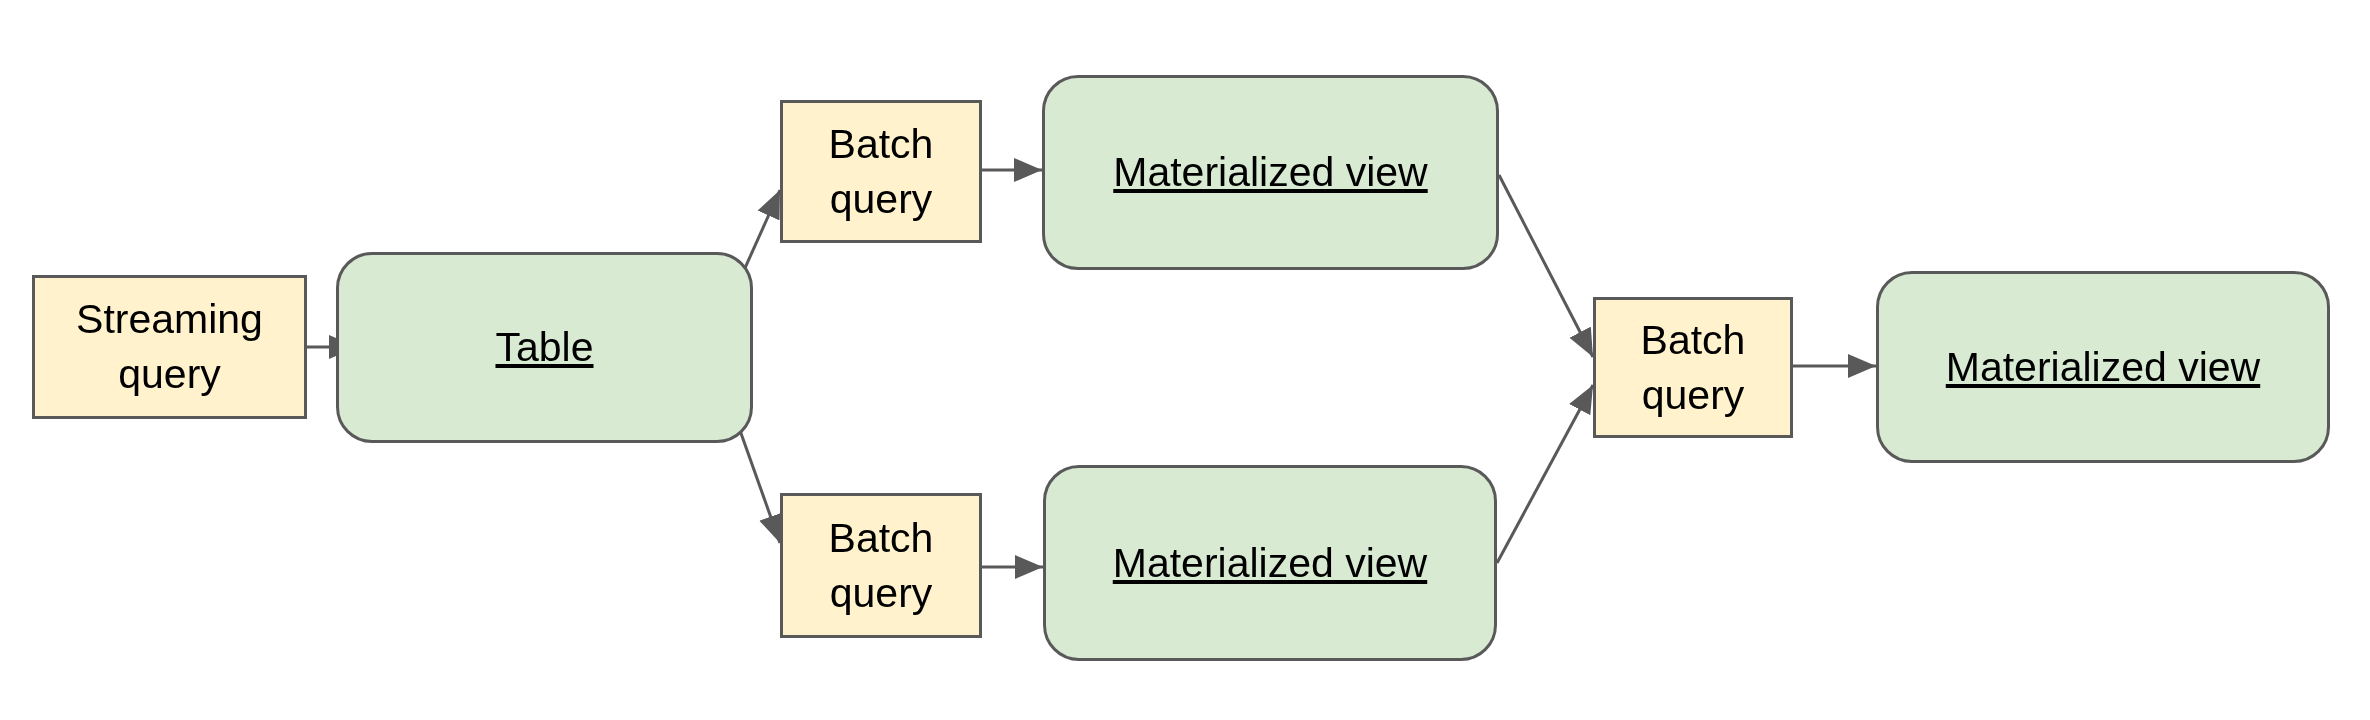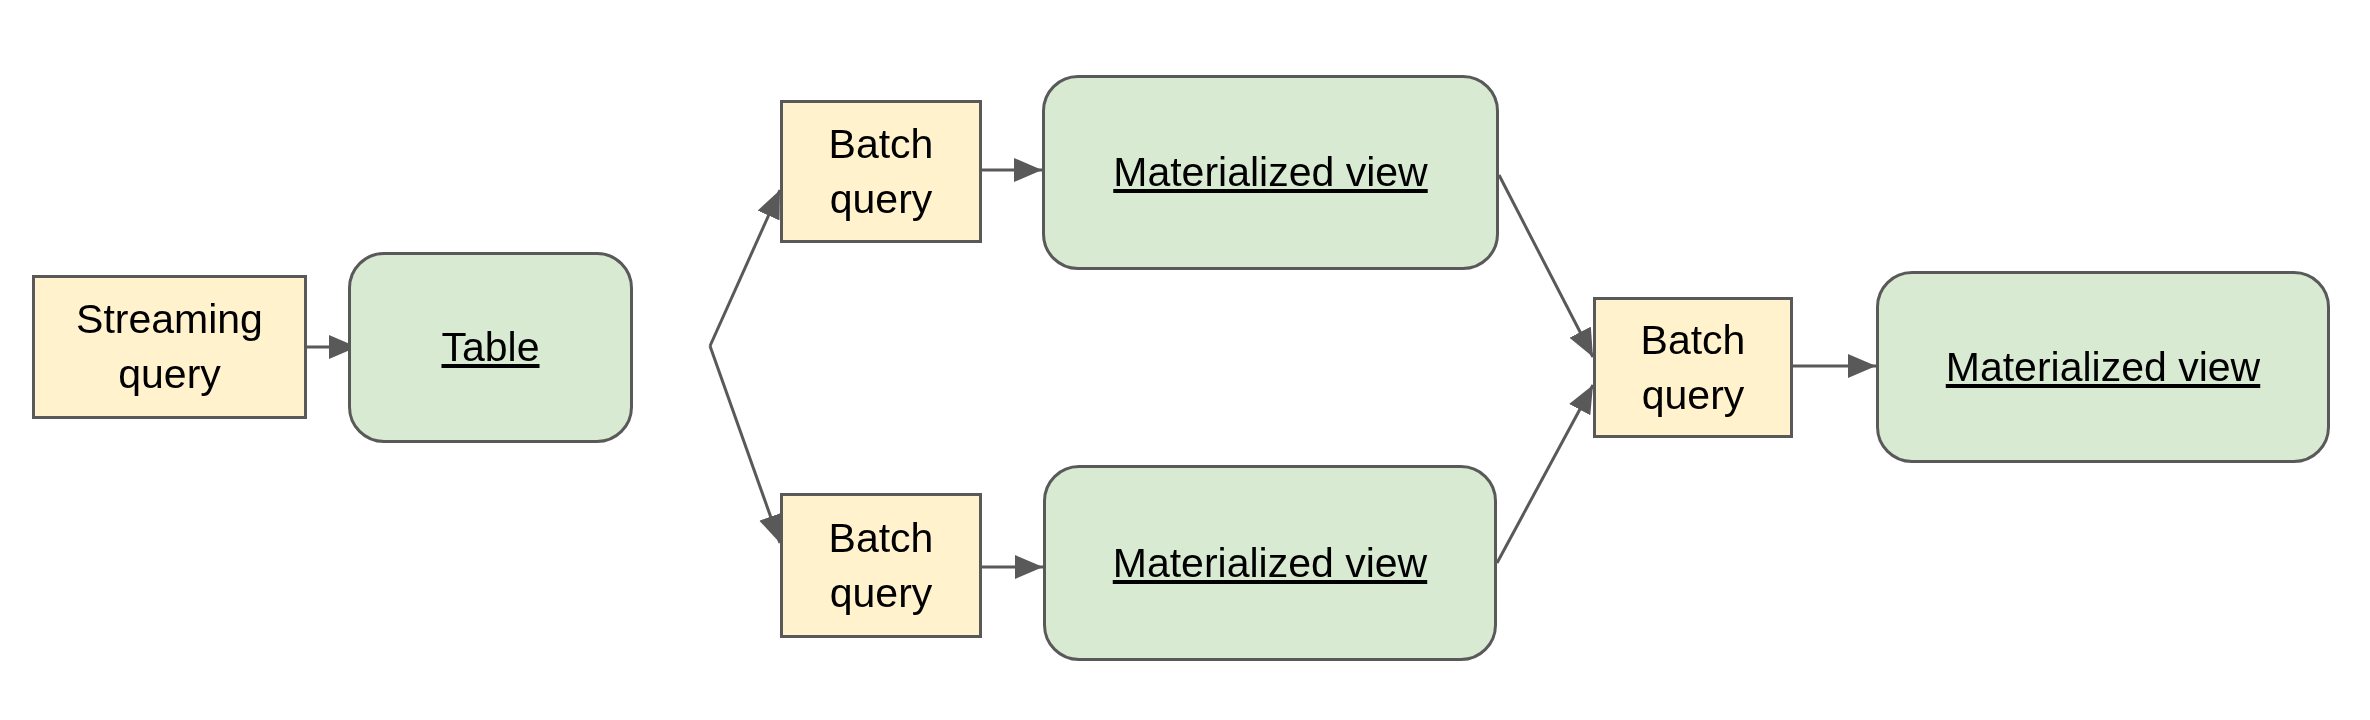--- a/index.html
+++ b/index.html
@@ -66,21 +66,21 @@
     <line x1="982" y1="567" x2="1043" y2="567" marker-end="url(#arrow)"></line>
     <line x1="1499" y1="175" x2="1593" y2="357" marker-end="url(#arrow)"></line>
     <line x1="1497" y1="563" x2="1593" y2="385" marker-end="url(#arrow)"></line>
     <line x1="1793" y1="366" x2="1876" y2="366" marker-end="url(#arrow)"></line>
   </svg>
 
   <div class="node query" style="left:32px; top:275px; width:275px; height:144px;">
     <span class="label">Streaming query</span>
   </div>
 
-  <div class="node view" style="left:348px; top:252px; width:285px; height:191px;justify-content:center;">
+  <div class="node view" style="left:336px; top:252px; width:417px; height:191px;justify-content:center;">
     <span class="label">Table</span>
   </div>
 
   <div class="node query" style="left:780px; top:100px; width:202px; height:143px;">
     <span class="label">Batch query</span>
   </div>
 
   <div class="node view" style="left:1042px; top:75px; width:457px; height:195px;">
     <span class="label">Materialized view</span>
   </div>

